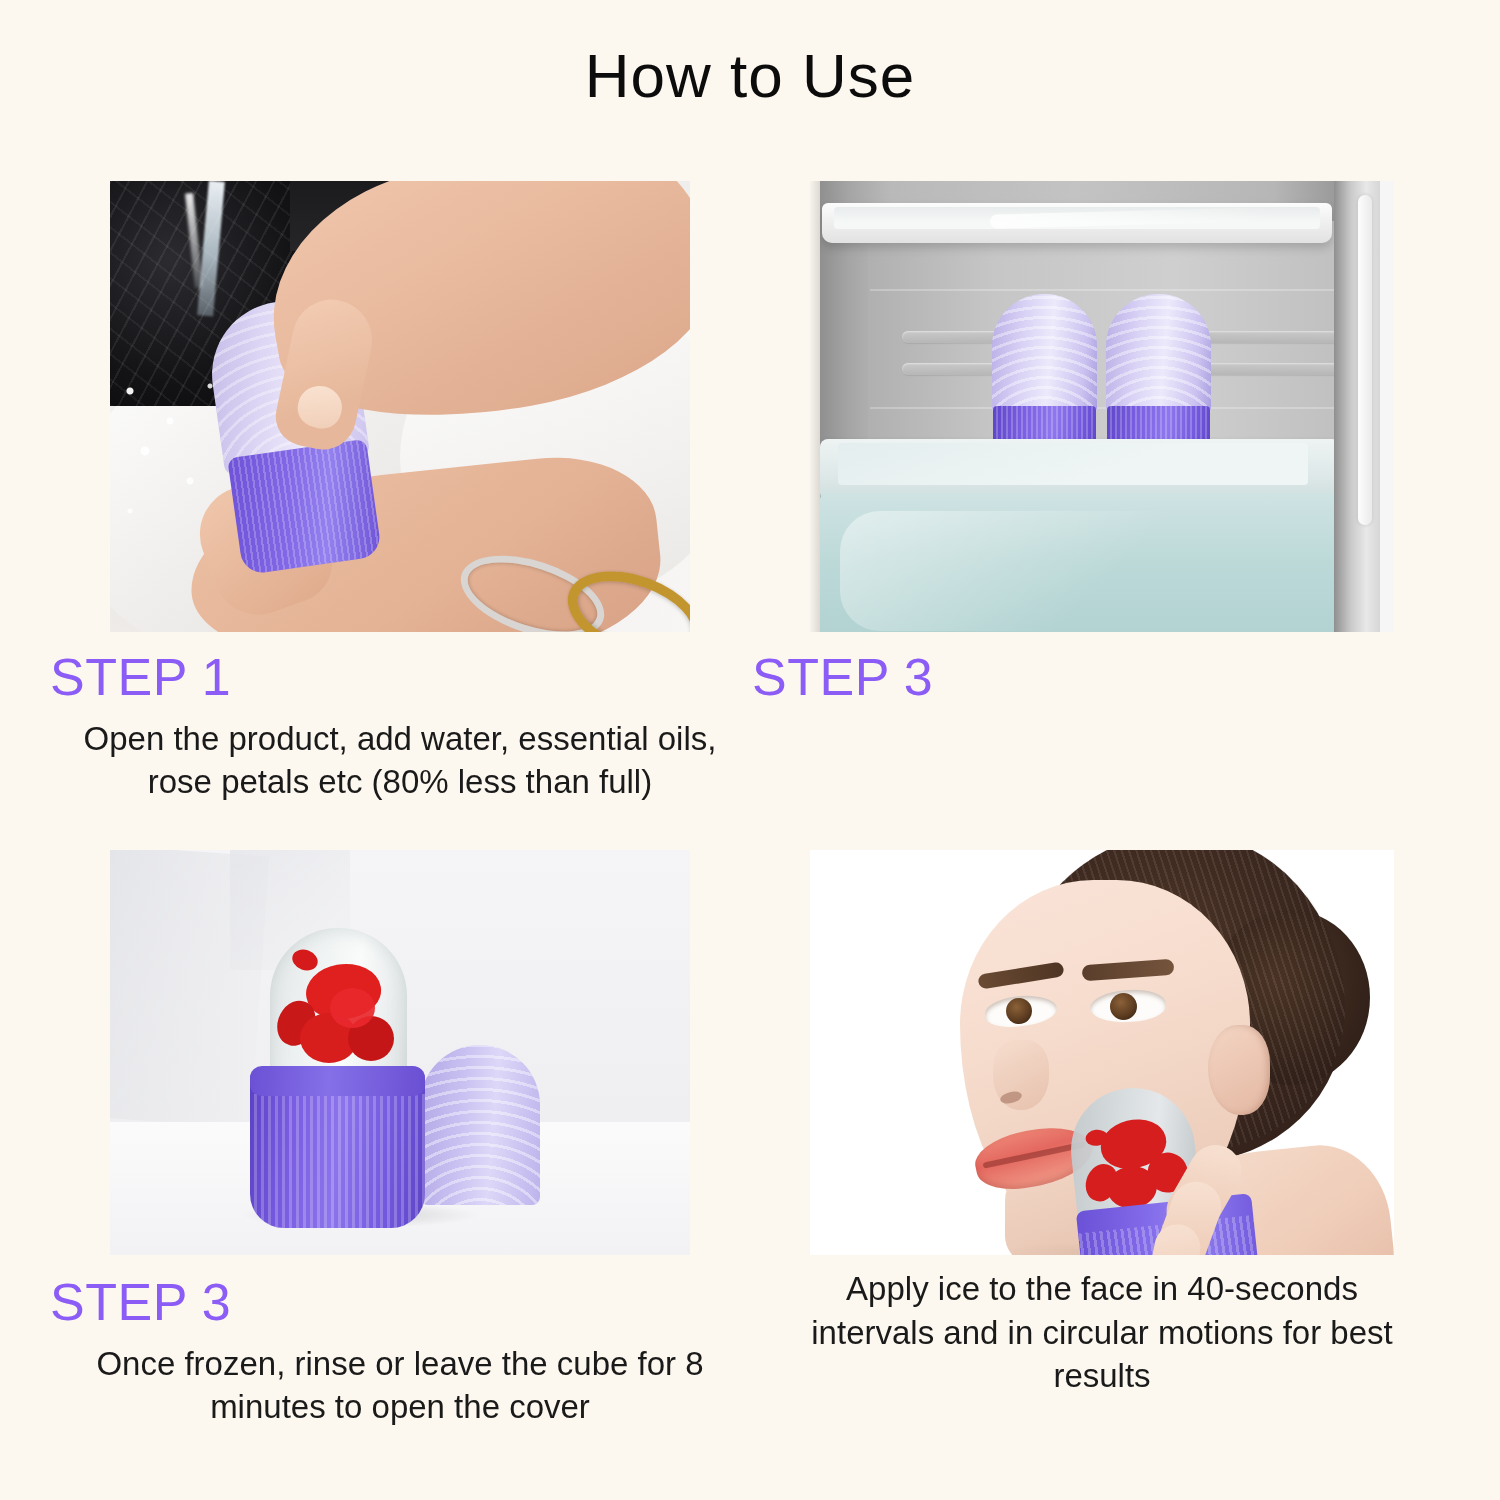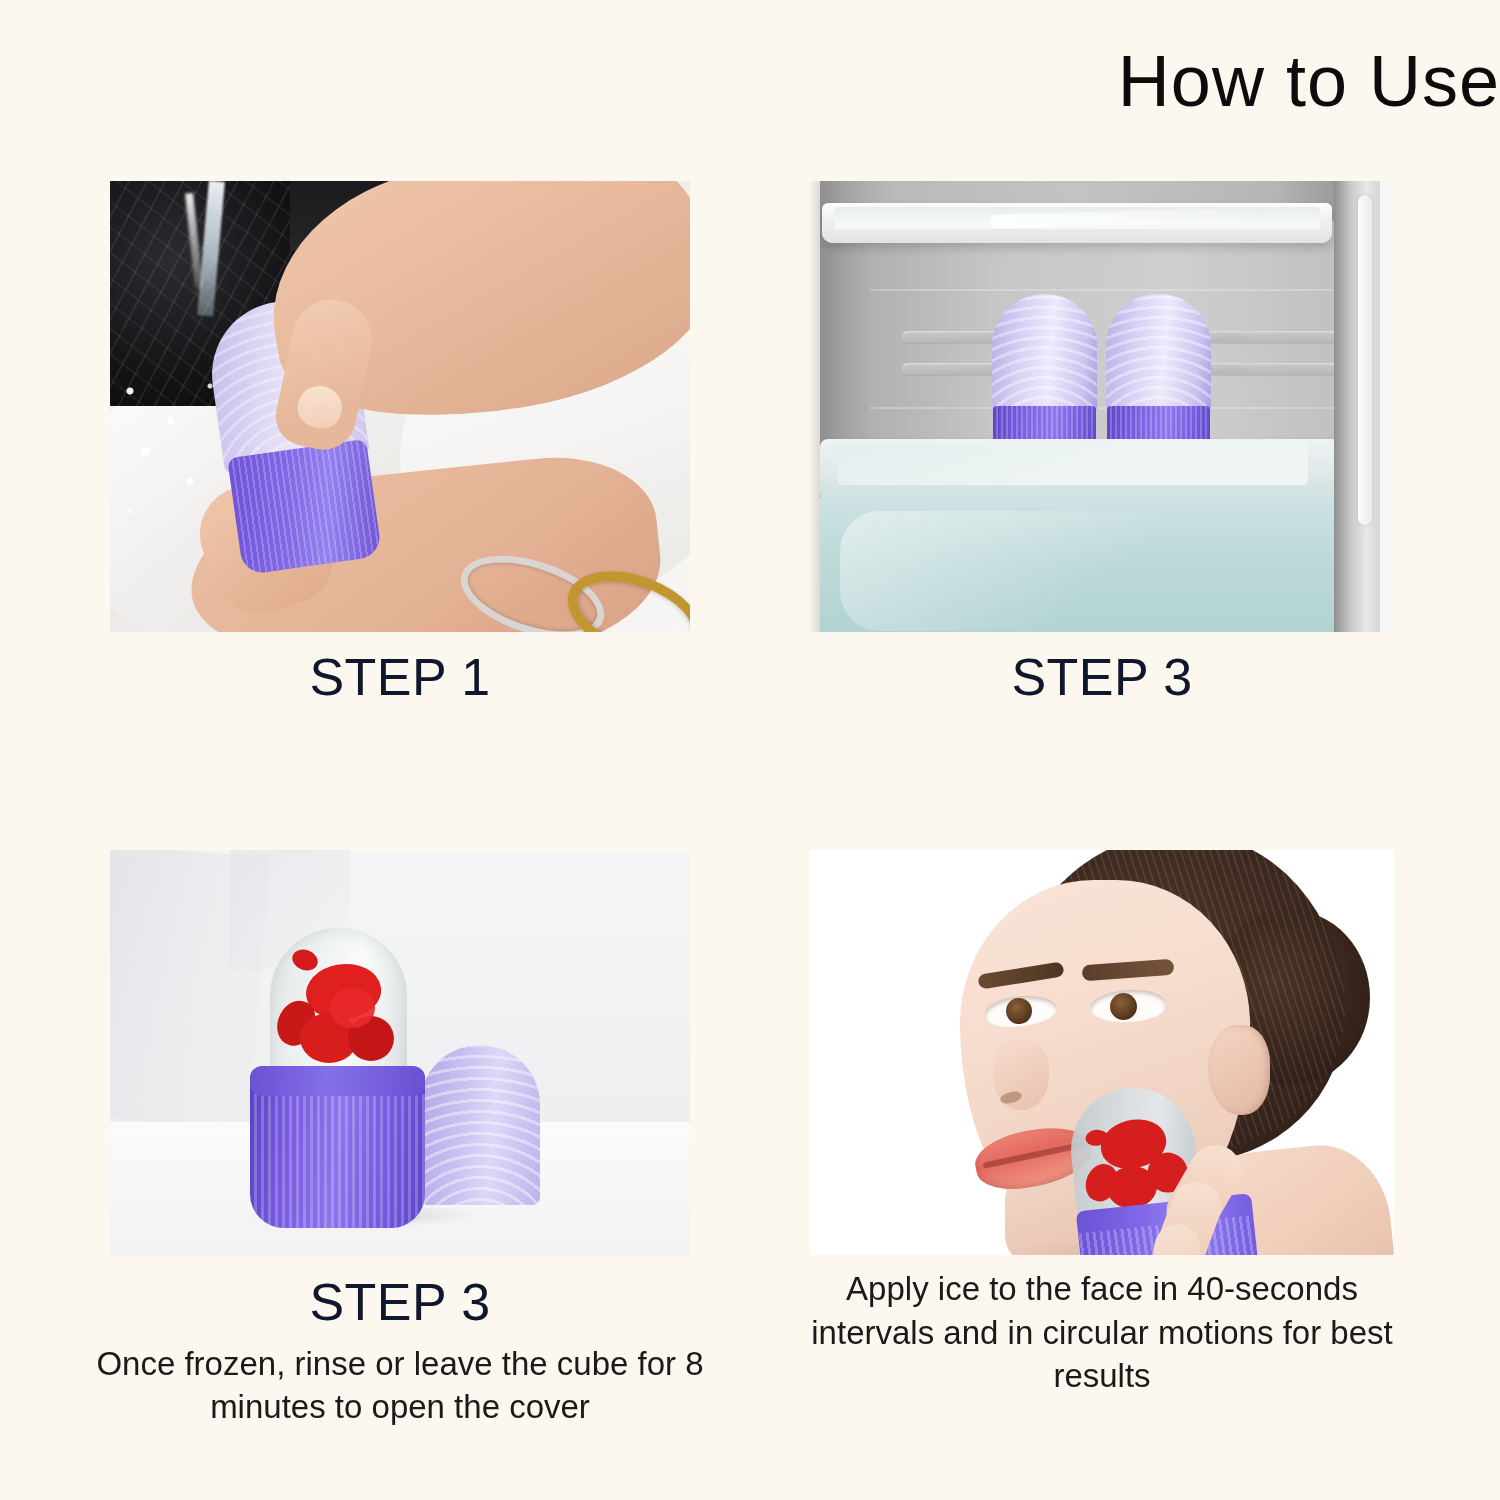--- a/index.html
+++ b/index.html
@@ -17,22 +17,22 @@
     position: relative;
     width: 1500px;
     height: 1500px;
     background: #fdf8ef;
   }
   .title {
     position: absolute;
     top: 40px;
     left: 0;
     width: 1500px;
-    text-align: right;
-    font-size: 72px;
+    text-align: center;
+    font-size: 62px;
     font-weight: 300;
     letter-spacing: 1px;
     color: #0c0c0c;
     font-family: "Liberation Sans", sans-serif;
   }
 
   
   .grid {
     position: absolute;
     top: 181px;
@@ -58,24 +58,23 @@
   }
   .photo-wide {
     width: 584px;
   }
   .photo-b {
     height: 405px;
   }
 
   .step-label {
     margin-top: 18px;
-    text-align: center;
     font-size: 52px;
     font-weight: 300;
-    color: #0f172a;
+    color: #8b5cf6;
     letter-spacing: 0.5px;
     line-height: 1.05;
   }
   .step-desc {
     margin-top: 12px;
     text-align: center;
     font-size: 33px;
     font-weight: 300;
     color: #1a1a1a;
     line-height: 1.32;
@@ -518,20 +517,21 @@
           <div class="cap"></div>
           <div class="base"></div>
         </div>
         <div class="s1-handtop"></div>
         <div class="s1-thumb"></div>
         <div class="s1-thumbnail"></div>
         <div class="s1-bracelet"></div>
         <div class="s1-bangle"></div>
       </div>
       <div class="step-label">STEP 1</div>
+      <div class="step-desc">Open the product, add water, essential oils, rose petals etc (80% less than full)</div>
     </div>
 
     <div class="cell cell-r1c2">
       <div class="photo photo-wide">
         <div class="s2-door"></div>
         <div class="s2-interior"></div>
         <div class="s2-backpanel"></div>
         <div class="s2-rail" style="left:92px; top:150px; width:190px;"></div>
         <div class="s2-rail" style="left:92px; top:182px; width:190px;"></div>
         <div class="s2-rail" style="left:392px; top:150px; width:150px;"></div>

